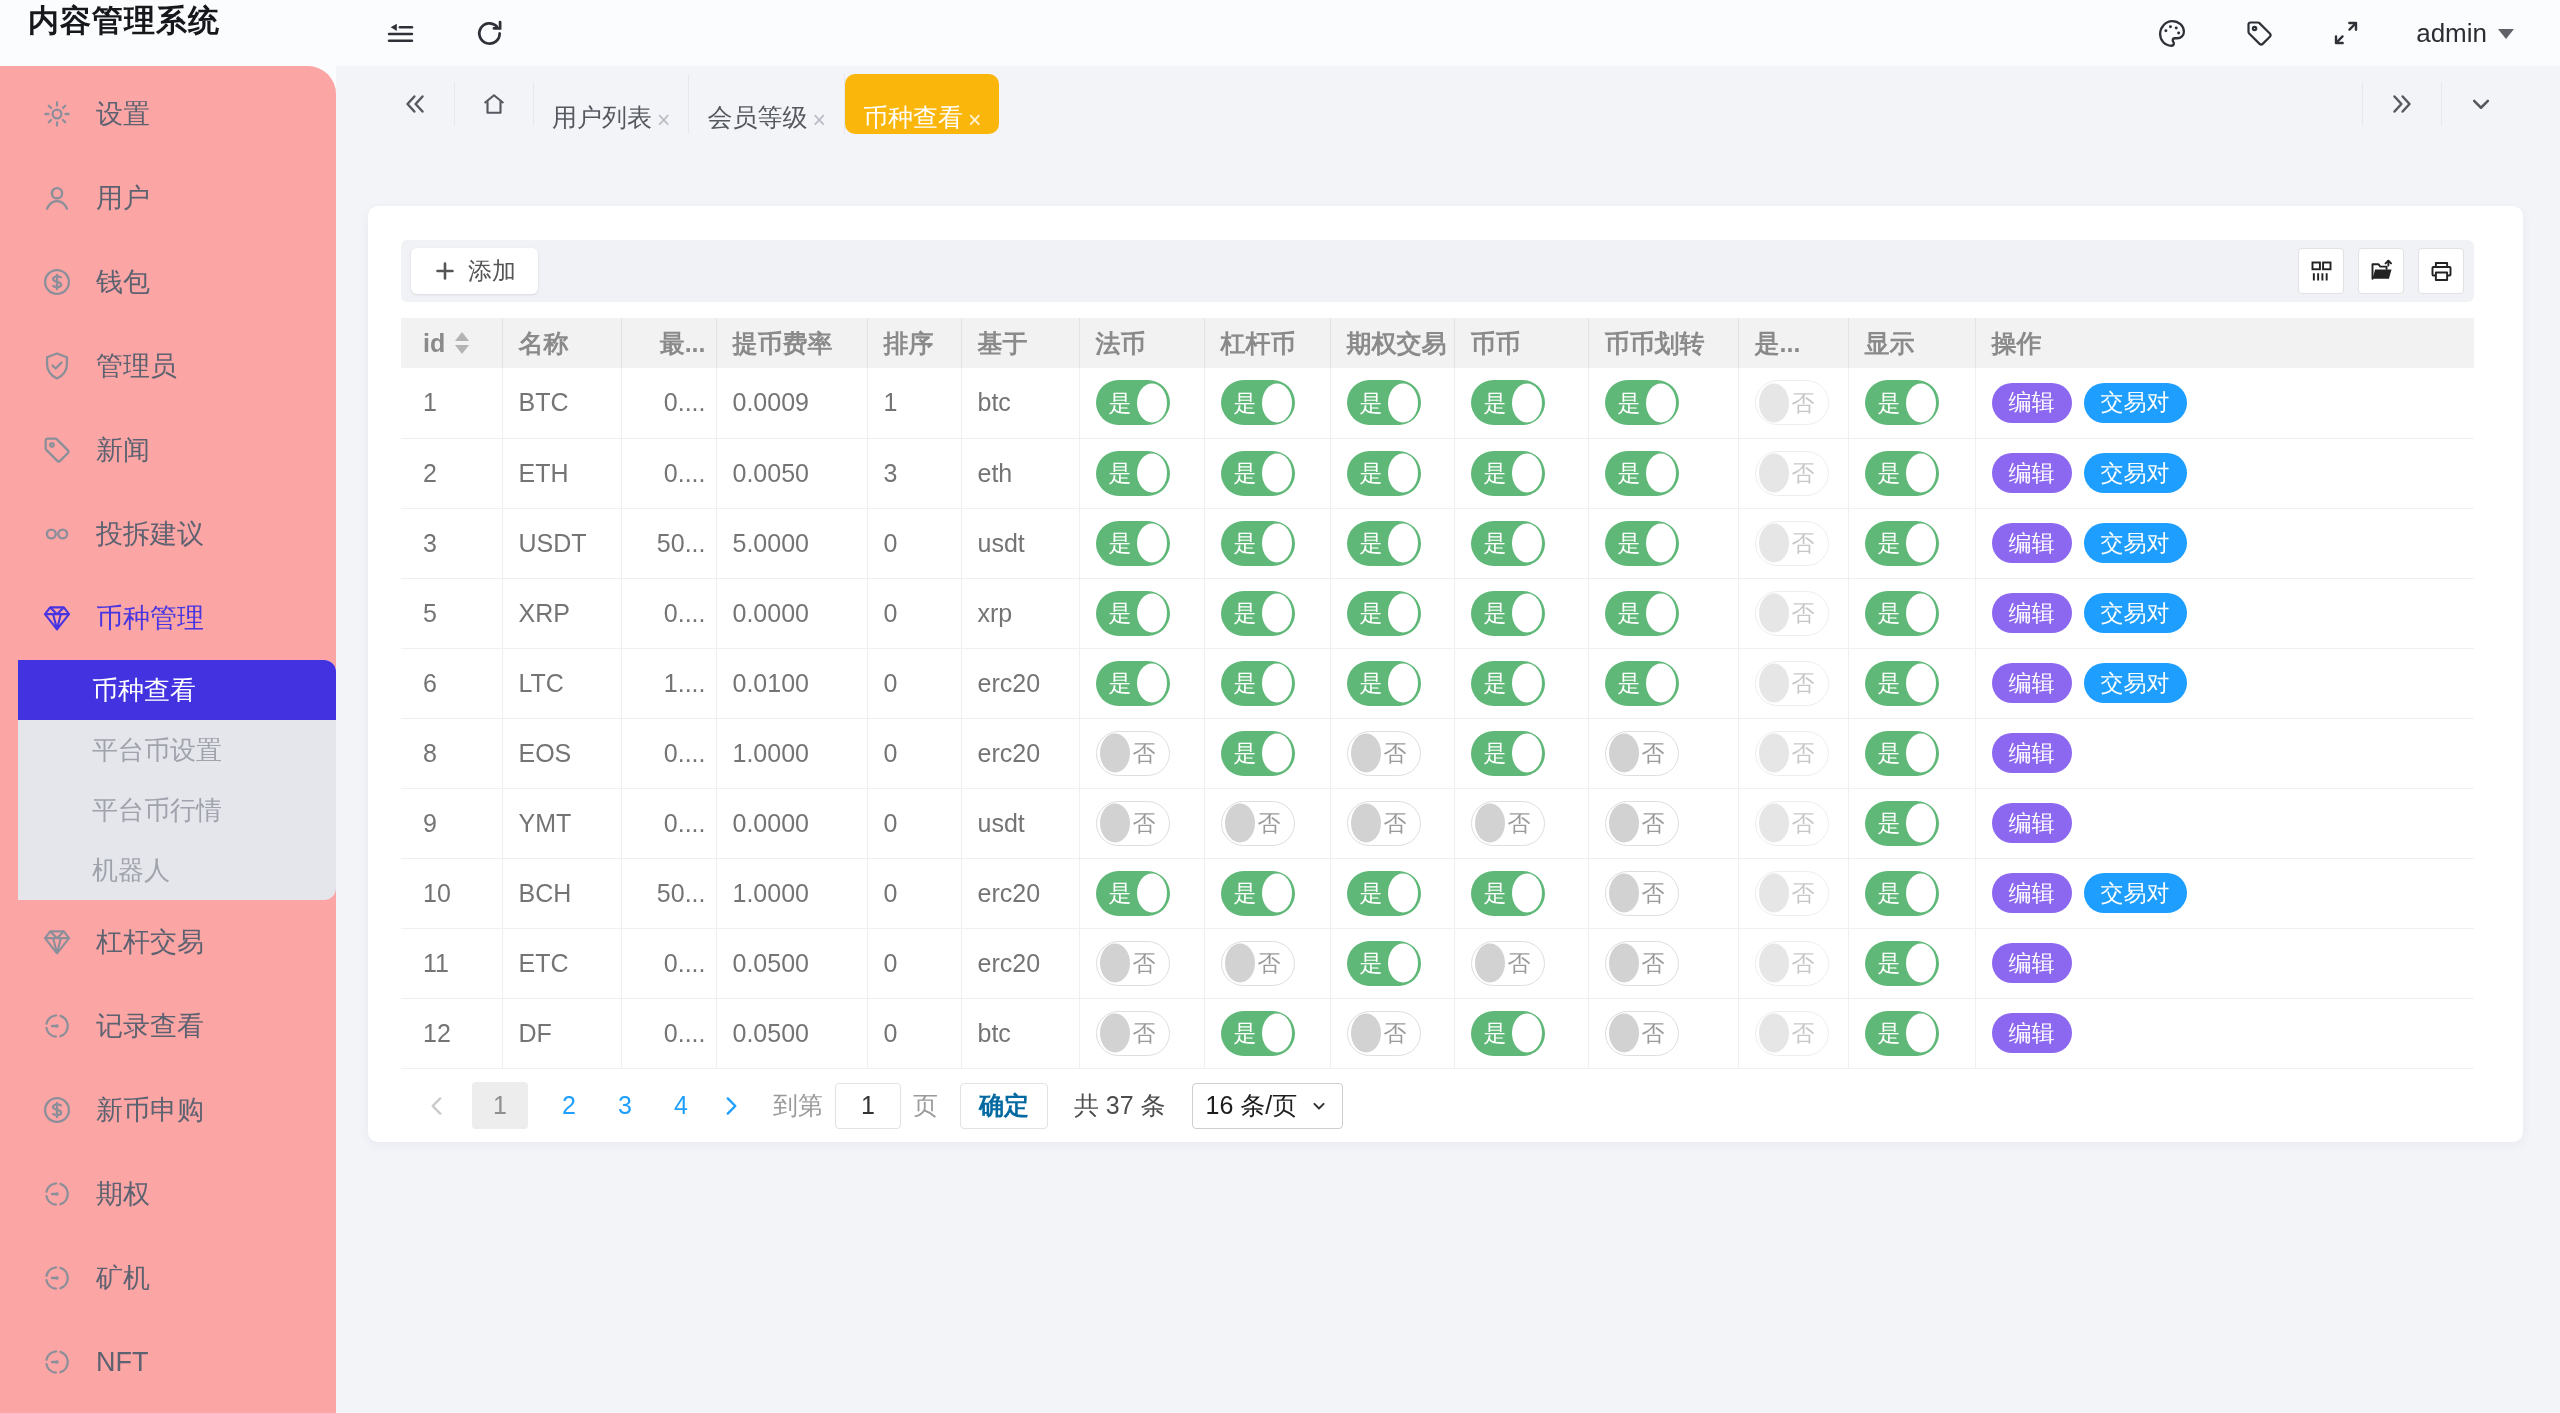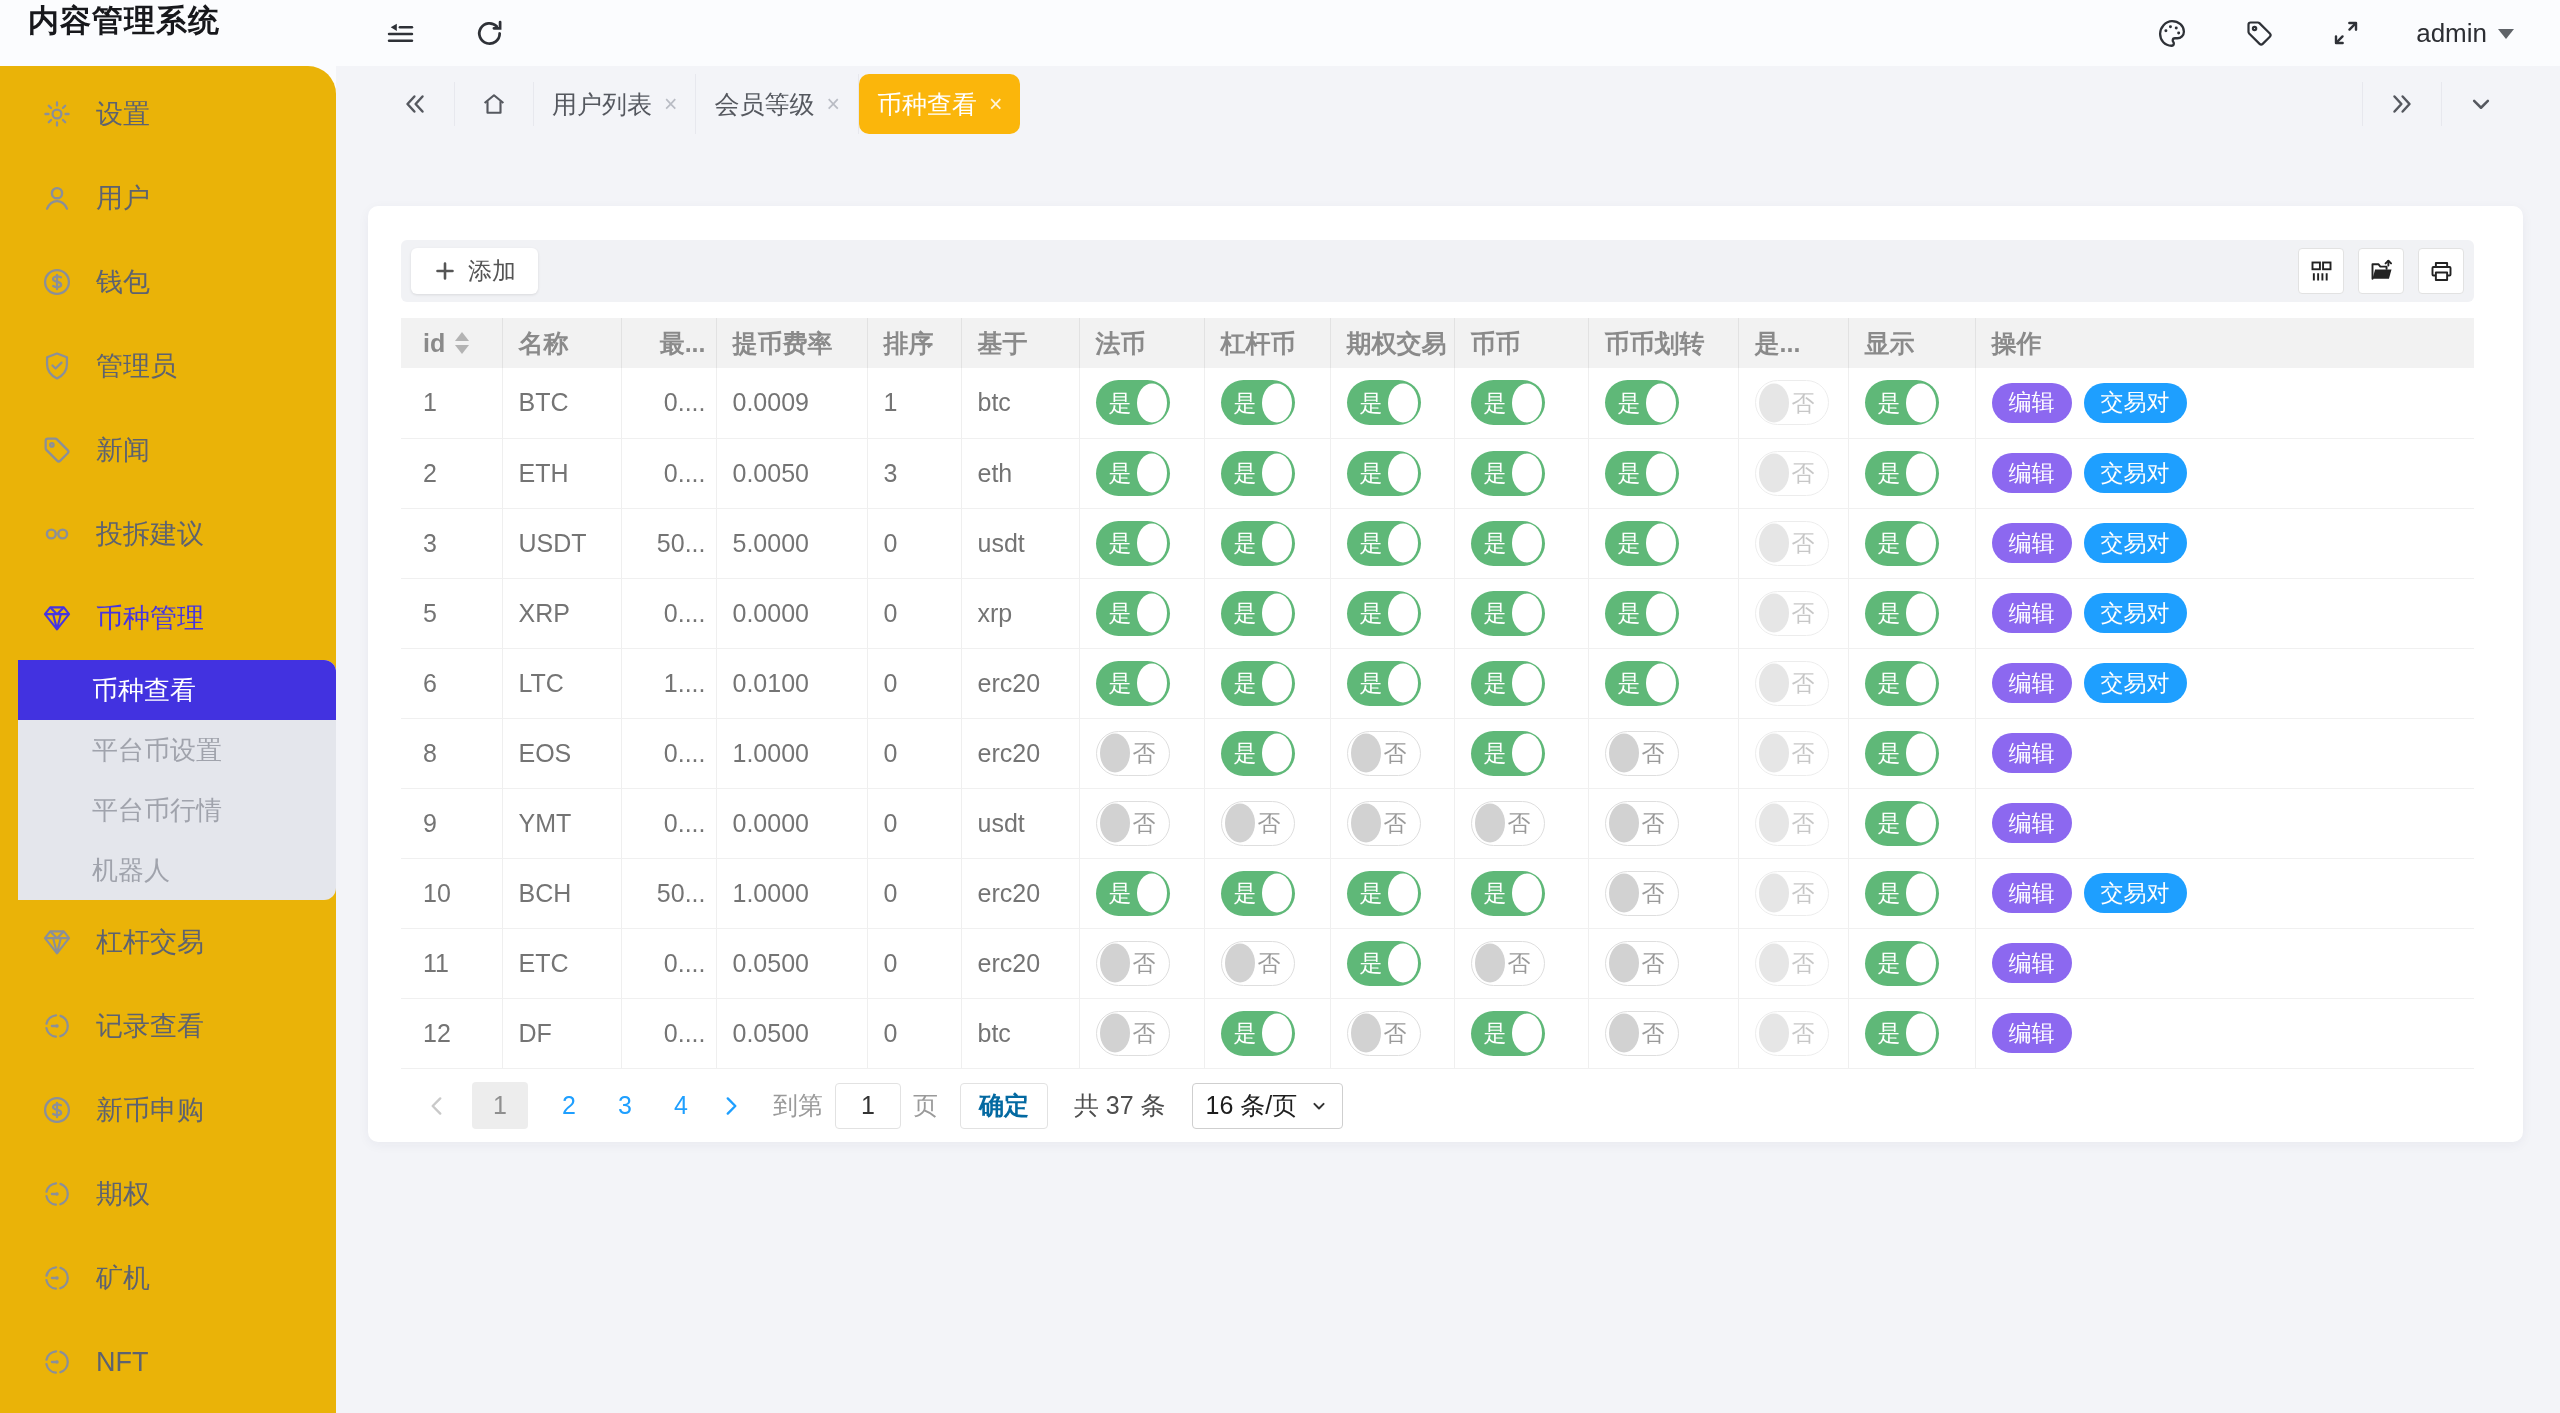--- a/index.html
+++ b/index.html
@@ -10,37 +10,37 @@
   
   .header{position:absolute;top:0;left:0;width:2560px;height:66px;background:#fbfcfe;display:flex;z-index:10}
   .logo{width:336px;padding-left:28px;font-size:31px;font-weight:bold;color:#17181c;letter-spacing:1px}
   .header-left-icons{display:flex;align-items:center;gap:56px;margin-left:48px;color:#2e3137}
   .header-right{margin-left:auto;display:flex;align-items:center;gap:54px;margin-right:46px;color:#2e3137}
   .hicon{cursor:pointer}
   .admin{display:flex;align-items:center;gap:11px;font-size:26px;color:#2c2e33;cursor:pointer}
   .caret-down{width:0;height:0;border:8px solid transparent;border-top:10px solid #5f6368;margin-top:9px}
 
   
-  .sidebar{position:absolute;top:66px;left:0;bottom:0;width:336px;background:#eab308;border-top-right-radius:28px;padding-top:6px;overflow:hidden}
+  .sidebar{position:absolute;top:66px;left:0;bottom:0;width:336px;background:#fca5a5;border-top-right-radius:28px;padding-top:6px;overflow:hidden}
   .side-item{height:84px;display:flex;align-items:center;padding-left:40px;color:#5d6270;font-size:27px;cursor:pointer}
   .side-item .icn{width:34px;height:34px;margin-right:22px;color:#8a8f9a;flex:none}
   .side-item .icn svg{width:100%;height:100%}
   .side-item.active{color:#4635e0}
   .side-item.active .icn{color:#4635e0}
   .submenu{background:#e4e6ec;margin-left:18px;border-radius:0 12px 12px 0;overflow:hidden}
   .sub-item{height:60px;display:flex;align-items:center;padding-left:74px;color:#a0a3ac;font-size:26px;cursor:pointer}
   .sub-item.active{background:#4232e0;color:#fff}
 
   
   .main{position:absolute;top:66px;left:336px;right:0;bottom:0;background:#f3f4f8}
   .tabbar{height:60px;margin-top:8px;display:flex;align-items:center;padding:0 40px 0 40px}
   .tb-cell{height:44px;display:flex;align-items:center;justify-content:center;padding:0 24px;border-right:1px solid #e7e8ee;color:#55585f;cursor:pointer}
   .tb-cell.rt{border-right:none;border-left:1px solid #e7e8ee}
   .tab-list{display:flex;align-items:center}
-  .tab{display:flex;align-items:center;gap:12px;height:60px;padding:0 18px;border-right:1px solid #e7e8ee;font-size:25px;color:#55585f;cursor:pointer;white-space:nowrap}
+  .tab{display:flex;align-items:flex-end;gap:5px;height:60px;padding:0 18px;border-right:1px solid #e7e8ee;font-size:25px;color:#55585f;cursor:pointer;white-space:nowrap}
   .tab .close{color:#b9bcc4;font-size:23px;cursor:pointer}
   .tab.active{background:#fbb60b;border-radius:10px;color:#fff;border-right:none}
   .tab.active .close{color:rgba(255,255,255,.85)}
   .tab-spacer{flex:1}
 
   
   .card{margin:72px 37px 0 32px;height:936px;background:#fff;border-radius:10px;box-shadow:0 3px 12px rgba(30,40,80,.05);padding:34px 49px 0 33px}
   .toolbar{height:62px;background:#f1f2f5;border-radius:6px;display:flex;align-items:center;justify-content:space-between;padding:0 10px}
   .btn-add{height:46px;background:#fff;border-radius:6px;display:flex;align-items:center;gap:11px;padding:0 22px;font-size:24px;color:#555;box-shadow:0 1px 3px rgba(0,0,0,.10);cursor:pointer}
   .btn-add .plus{width:24px;height:24px;color:#555}

